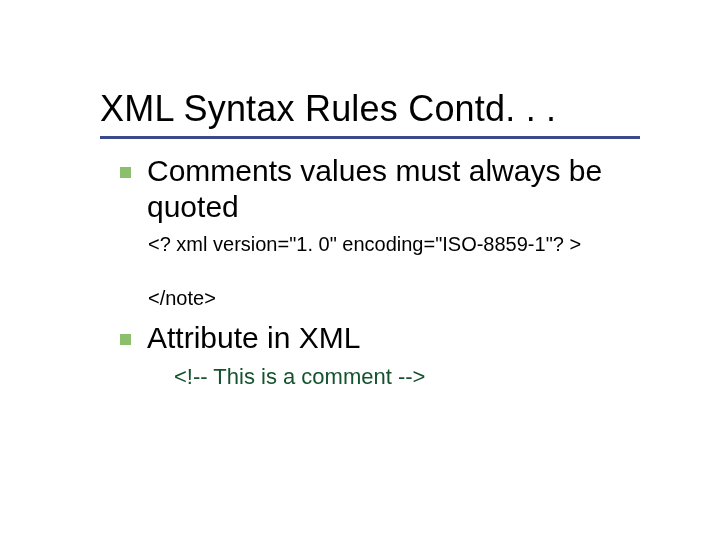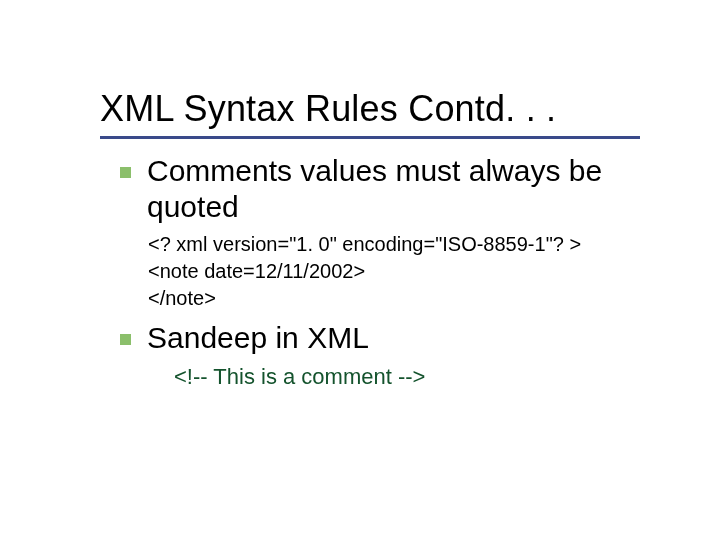--- a/index.html
+++ b/index.html
@@ -77,27 +77,27 @@
 
   <div class="body">
 
     <div class="bullet-item">
       <span class="bullet-box"></span>
       <span class="bullet-text">Comments values must always be quoted</span>
     </div>
 
     <div class="codeblock">
       <span>&lt;? xml version="1. 0" encoding="ISO-8859-1"? &gt;</span><br>
-      <span>&lt;note date=12/11/2002&gt;</span><br>
+      <br>
       <span>&lt;/note&gt;</span>
     </div>
 
     <div class="bullet-item">
       <span class="bullet-box"></span>
-      <span class="bullet-text">Sandeep in XML</span>
+      <span class="bullet-text">Attribute in XML</span>
     </div>
 
     <div class="comment-block">
       <span>&lt;!-- This is a comment --&gt;</span>
     </div>
 
   </div>
 </div>
 
 </body></html>

